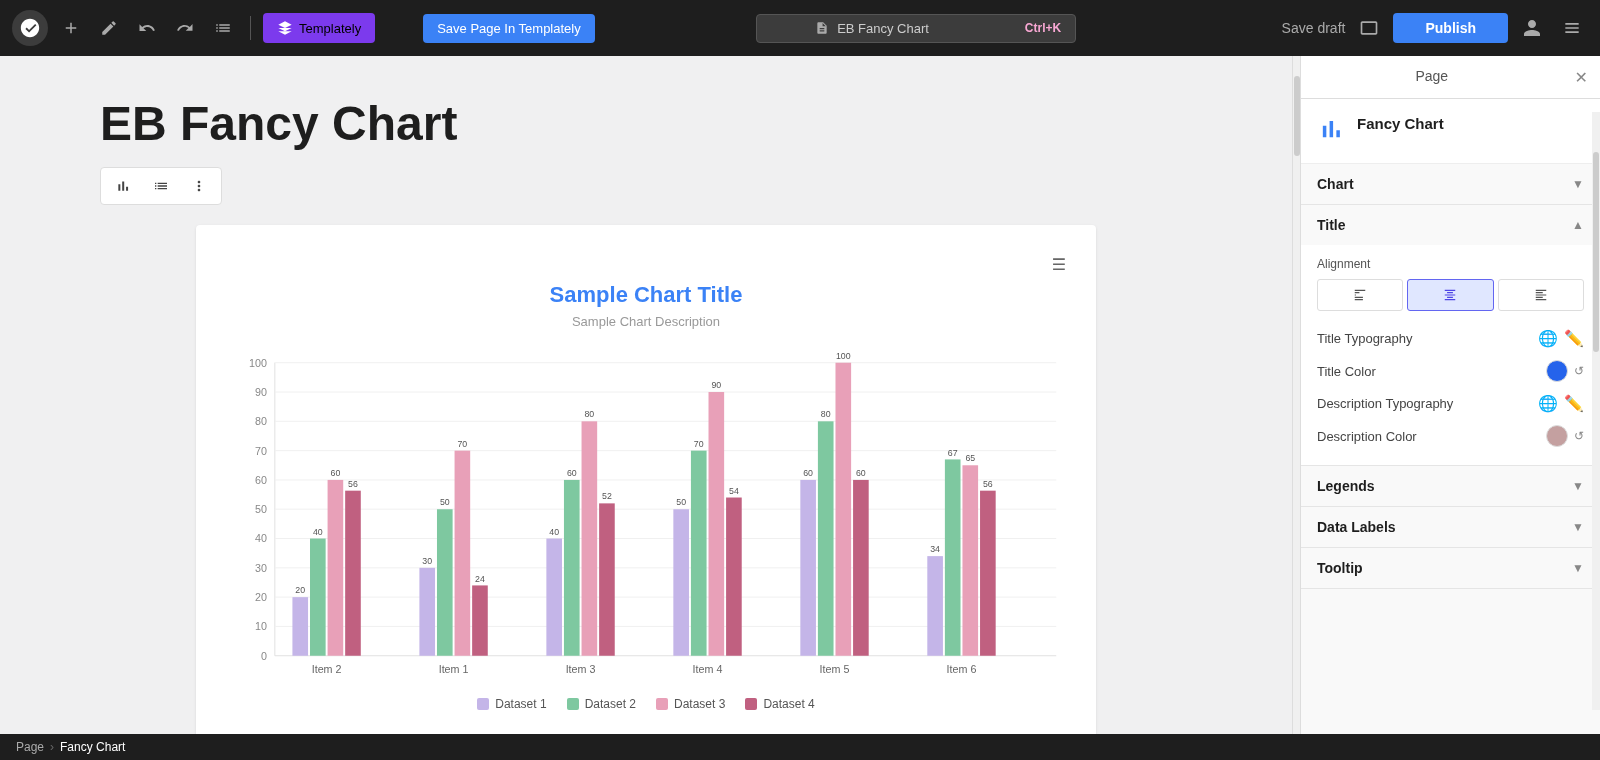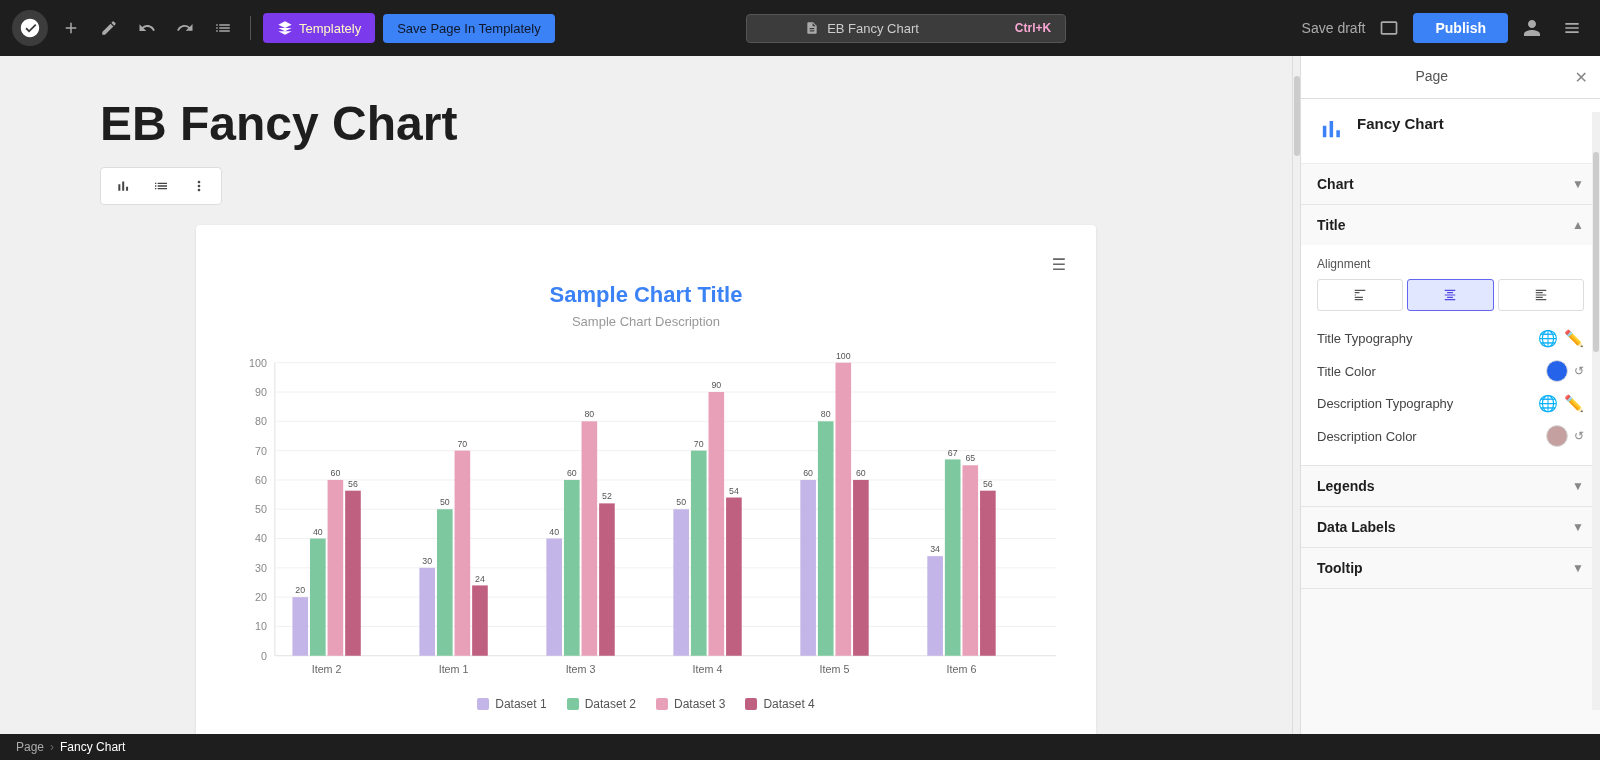--- a/index.html
+++ b/index.html
@@ -12,36 +12,36 @@
     .wp-logo {
       width: 36px; height: 36px; background: #3c3c3c; border-radius: 50%; display: flex; align-items: center; justify-content: center; cursor: pointer;
     }
     .wp-logo svg { width: 22px; height: 22px; fill: white; }
     .toolbar-btn {
       background: none; border: none; color: #aaa; cursor: pointer; padding: 6px; border-radius: 4px; display: flex; align-items: center; justify-content: center;
     }
     .toolbar-btn svg { width: 18px; height: 18px; fill: currentColor; }
     .toolbar-divider { width: 1px; height: 24px; background: #555; margin: 0 4px; }
     .templately-btn {
-      background: #7c3aed; color: #fef9c3; border: none; border-radius: 4px; padding: 7px 14px; cursor: pointer; display: flex; align-items: center; gap: 6px; font-size: 13px; font-weight: 500;
+      background: #7c3aed; color: #000000; border: none; border-radius: 4px; padding: 7px 14px; cursor: pointer; display: flex; align-items: center; gap: 6px; font-size: 13px; font-weight: 500;
     }
     .save-page-btn {
-      background: #3b82f6; color: #0f172a; border: none; border-radius: 4px; padding: 7px 14px; cursor: pointer; font-size: 13px; font-weight: 500;
+      background: #3b82f6; color: #ffffff; border: none; border-radius: 4px; padding: 7px 14px; cursor: pointer; font-size: 13px; font-weight: 500; margin-left: 40px;
     }
     .toolbar-center {
       flex: 1; display: flex; align-items: center; justify-content: center;
     }
     .search-bar {
       background: #3c3c3c; border: 1px solid #555; border-radius: 4px; padding: 6px 14px; color: #ccc; font-size: 13px; display: flex; align-items: center; gap: 8px; min-width: 320px;
     }
     .search-bar svg { width: 14px; height: 14px; fill: #aaa; }
     .toolbar-right { display: flex; align-items: center; gap: 8px; margin-left: 44px; }
     .save-draft-btn { background: none; border: none; color: #aaa; font-size: 14px; cursor: pointer; }
     .publish-btn {
-      background: #3b82f6; color: white; border: none; border-radius: 4px; padding: 7px 22px; cursor: pointer; font-size: 14px; font-weight: 600;
+      background: #3b82f6; color: white; border: none; border-radius: 4px; padding: 7px 32px; cursor: pointer; font-size: 14px; font-weight: 600;
     }
     .icon-btn {
       background: none; border: none; color: #aaa; cursor: pointer; padding: 6px; border-radius: 4px; display: flex; align-items: center;
     }
     .icon-btn svg { width: 20px; height: 20px; fill: currentColor; }
 
     
     .main-area {
       display: flex; flex: 1; overflow: hidden;
     }

